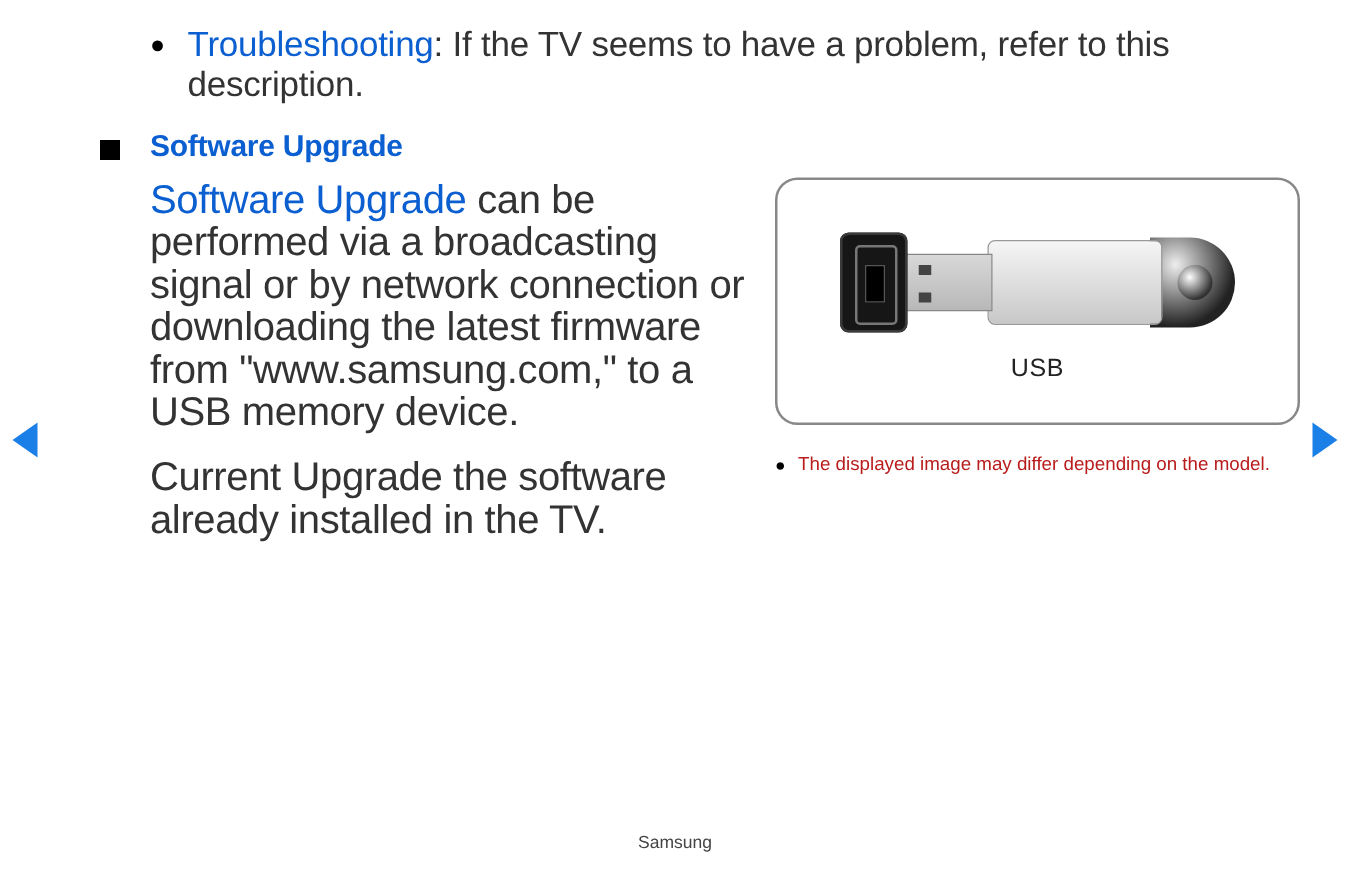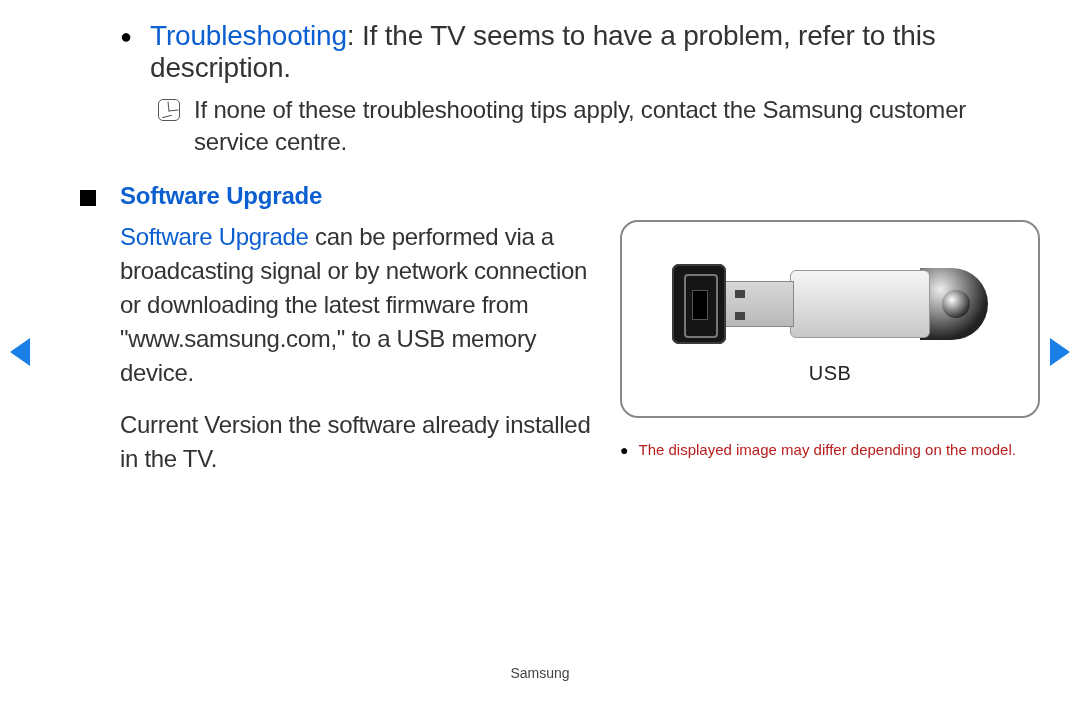--- a/index.html
+++ b/index.html
@@ -104,21 +104,21 @@
     display: flex;
     margin-left: 60px;
     margin-top: 10px;
     gap: 24px;
   }
   .left-col {
     flex: 1;
     max-width: 500px;
   }
   .para {
-    font-size: 24px;
+    font-size: 32px;
     line-height: 34px;
     color: #333;
     margin-bottom: 18px;
     letter-spacing: -0.3px;
   }
   .right-col {
     width: 400px;
   }
   .usb-box {
     width: 420px;
@@ -266,36 +266,32 @@
 
 <div class="page">
 
   <div class="bullet-row">
     <span class="dot">●</span>
     <span class="bullet-text">
       <span class="blue-bold">Troubleshooting</span><span>: If the TV seems to have a problem, refer to this description.</span>
     </span>
   </div>
 
-  <div class="note-row">
-    <span class="note-icon"></span>
-    <span class="note-text">If none of these troubleshooting tips apply, contact the Samsung customer service centre.</span>
-  </div>
 
   <div class="section-row">
     <span class="square"></span>
     <span class="section-heading">Software Upgrade</span>
   </div>
 
   <div class="two-col">
     <div class="left-col">
       <p class="para">
         <span class="blue-bold">Software Upgrade</span><span> can be performed via a broadcasting signal or by network connection or downloading the latest firmware from "www.samsung.com," to a USB memory device.</span>
       </p>
-      <p class="para">Current Version the software already installed in the TV.</p>
+      <p class="para">Current Upgrade the software already installed in the TV.</p>
     </div>
     <div class="right-col">
       <div class="usb-box">
         <div class="usb-visual">
           <div class="usb-port"></div>
           <div class="usb-plug"></div>
           <div class="usb-body"></div>
           <div class="usb-cap"></div>
         </div>
         <div class="usb-label">USB</div>

